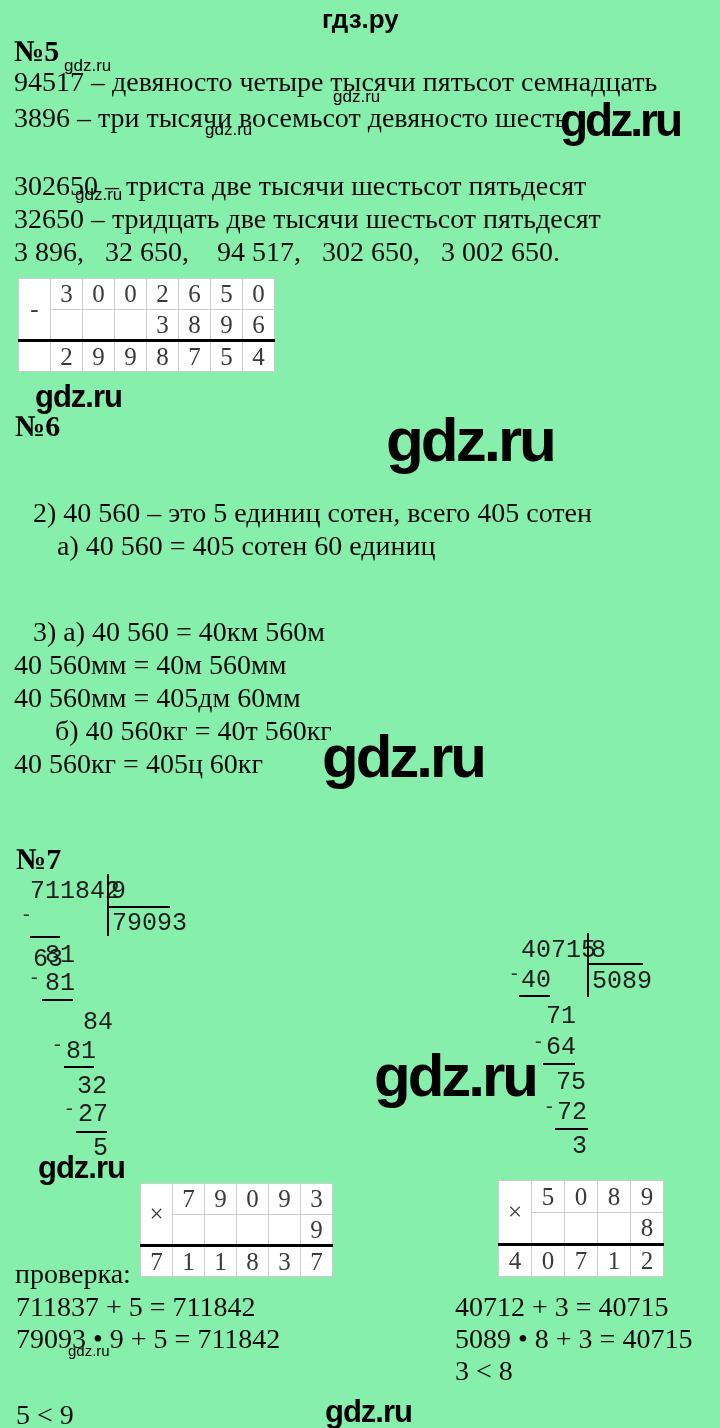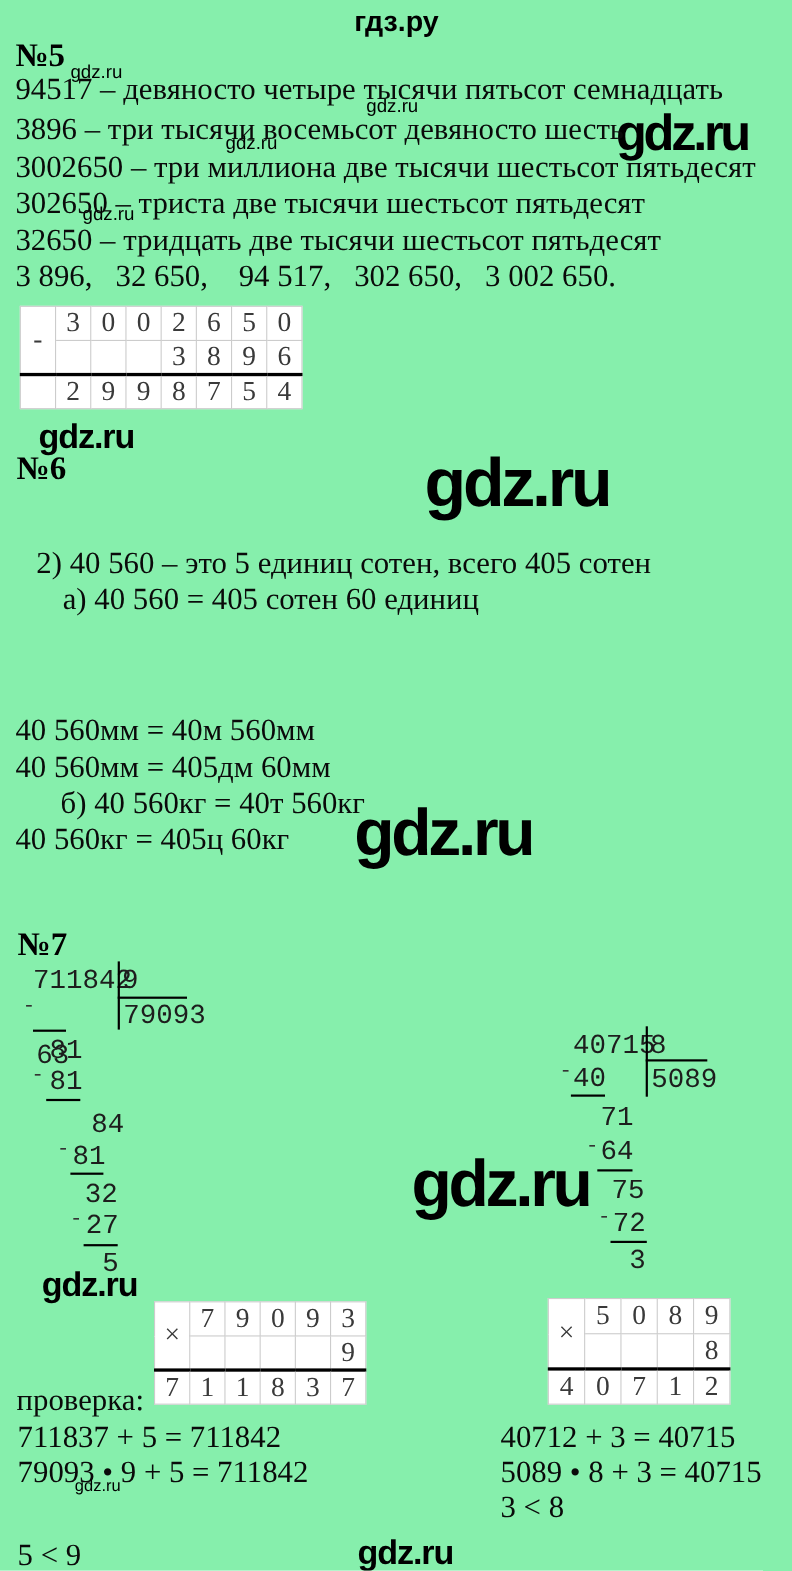--- a/index.html
+++ b/index.html
@@ -41,21 +41,20 @@
   <div class="heading" style="left:14px;top:36px">№5</div>
 
   <div class="wm wm-tiny" style="left:64px;top:57px">gdz.ru</div>
   <div class="wm wm-tiny" style="left:333px;top:88px">gdz.ru</div>
   <div class="wm wm-tiny" style="left:205px;top:121px">gdz.ru</div>
   <div class="wm wm-tiny" style="left:75px;top:186px">gdz.ru</div>
   <div class="wm wm-big" style="left:560px;top:97px;font-size:46px">gdz.ru</div>
 
   <div class="line" style="left:14px;top:66px">94517 – девяносто четыре тысячи пятьсот семнадцать</div>
   <div class="line" style="left:14px;top:102px">3896 – три тысячи восемьсот девяносто шесть</div>
-  <div class="line" style="left:14px;top:137px">3002650 – три миллиона две тысячи шестьсот пятьдесят</div>
   <div class="line" style="left:14px;top:170px">302650 – триста две тысячи шестьсот пятьдесят</div>
   <div class="line" style="left:14px;top:203px">32650 – тридцать две тысячи шестьсот пятьдесят</div>
   <div class="line" style="left:14px;top:236px">3 896,   32 650,    94 517,   302 650,   3 002 650.</div>
 
   <table class="grid sub" style="left:18px;top:278px">
     <tbody>
         <tr>
       <td rowspan="2" class="op-cell">-</td>
       <td>3</td>
       <td>0</td>
@@ -87,20 +86,21 @@
   </tbody>
     </table>
 
   <div class="wm wm-small" style="left:35px;top:381px">gdz.ru</div>
 
   <div class="heading" style="left:15px;top:411px">№6</div>
   <div class="wm wm-big" style="left:386px;top:409px;font-size:62px">gdz.ru</div>
 
   <div class="line" style="left:33px;top:497px">2) 40 560 – это 5 единиц сотен, всего 405 сотен</div>
   <div class="line" style="left:57px;top:530px">а) 40 560 = 405 сотен 60 единиц</div>
+  <div class="line" style="left:33px;top:616px">3) а) 40 560 = 40км 560м</div>
   <div class="line" style="left:14px;top:649px">40 560мм = 40м 560мм</div>
   <div class="line" style="left:14px;top:682px">40 560мм = 405дм 60мм</div>
   <div class="line" style="left:55px;top:715px">б) 40 560кг = 40т 560кг</div>
   <div class="line" style="left:14px;top:748px">40 560кг = 405ц 60кг</div>
   <div class="wm wm-big" style="left:322px;top:727px;font-size:60px">gdz.ru</div>
 
   <div class="heading" style="left:16px;top:844px">№7</div>
 
   <div class="dnum" style="left:30px;top:879px">711842</div>
   <div class="vbar" style="left:107px;top:874px;height:62px"></div>

